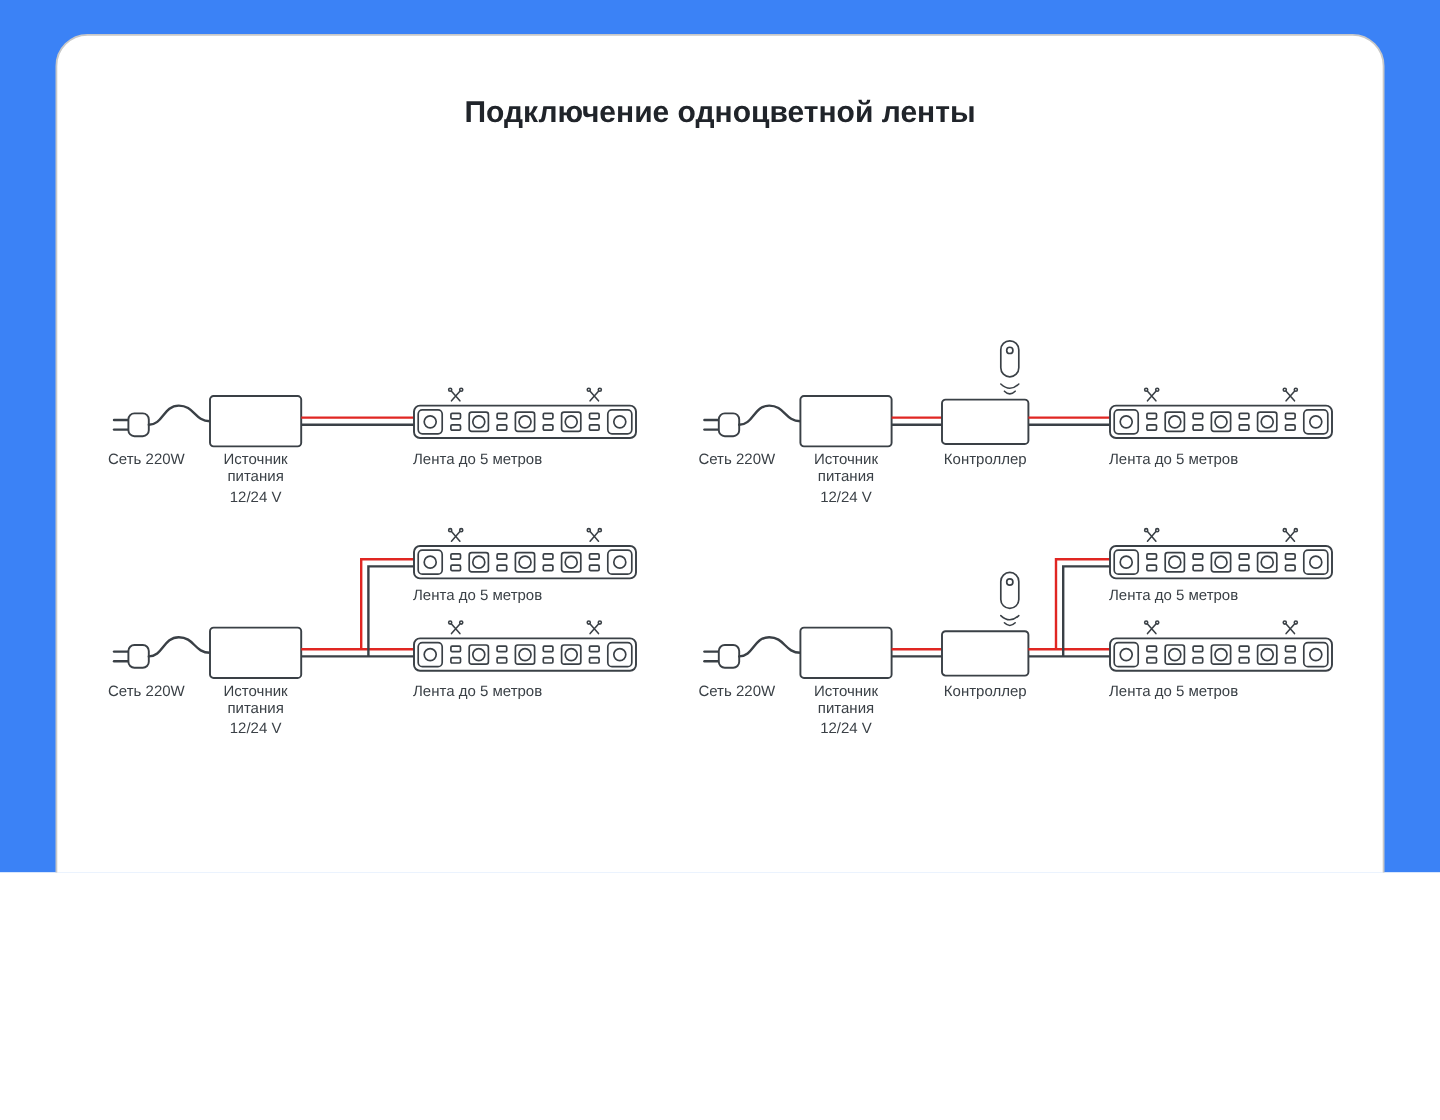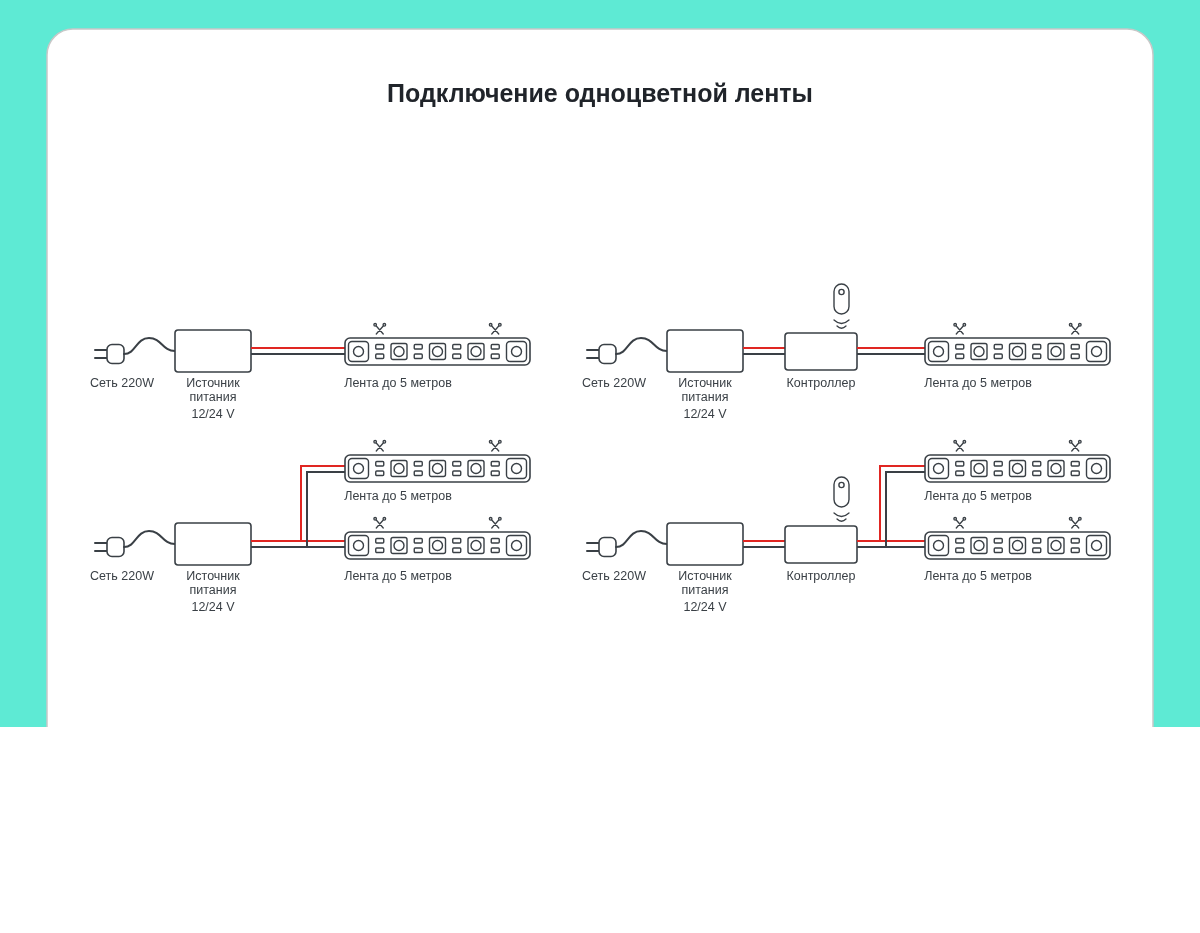--- a/index.html
+++ b/index.html
@@ -1,20 +1,20 @@
 <!DOCTYPE html>
 <html><head>
 <meta charset="utf-8">
 <style>
   html, body { margin: 0; padding: 0; background: #ffffff; }
   .page {
     position: relative;
     width: 1200px;
     height: 727px;
-    background: #5eead4;
+    background: #3b82f6;
     font-family: "Liberation Sans", sans-serif;
   }
   svg { display: block; }
   svg text {
     font-family: "Liberation Sans", sans-serif;
     font-size: 12.5px;
     fill: #3a4046;
   }
   svg text.title {
     font-size: 25px;

